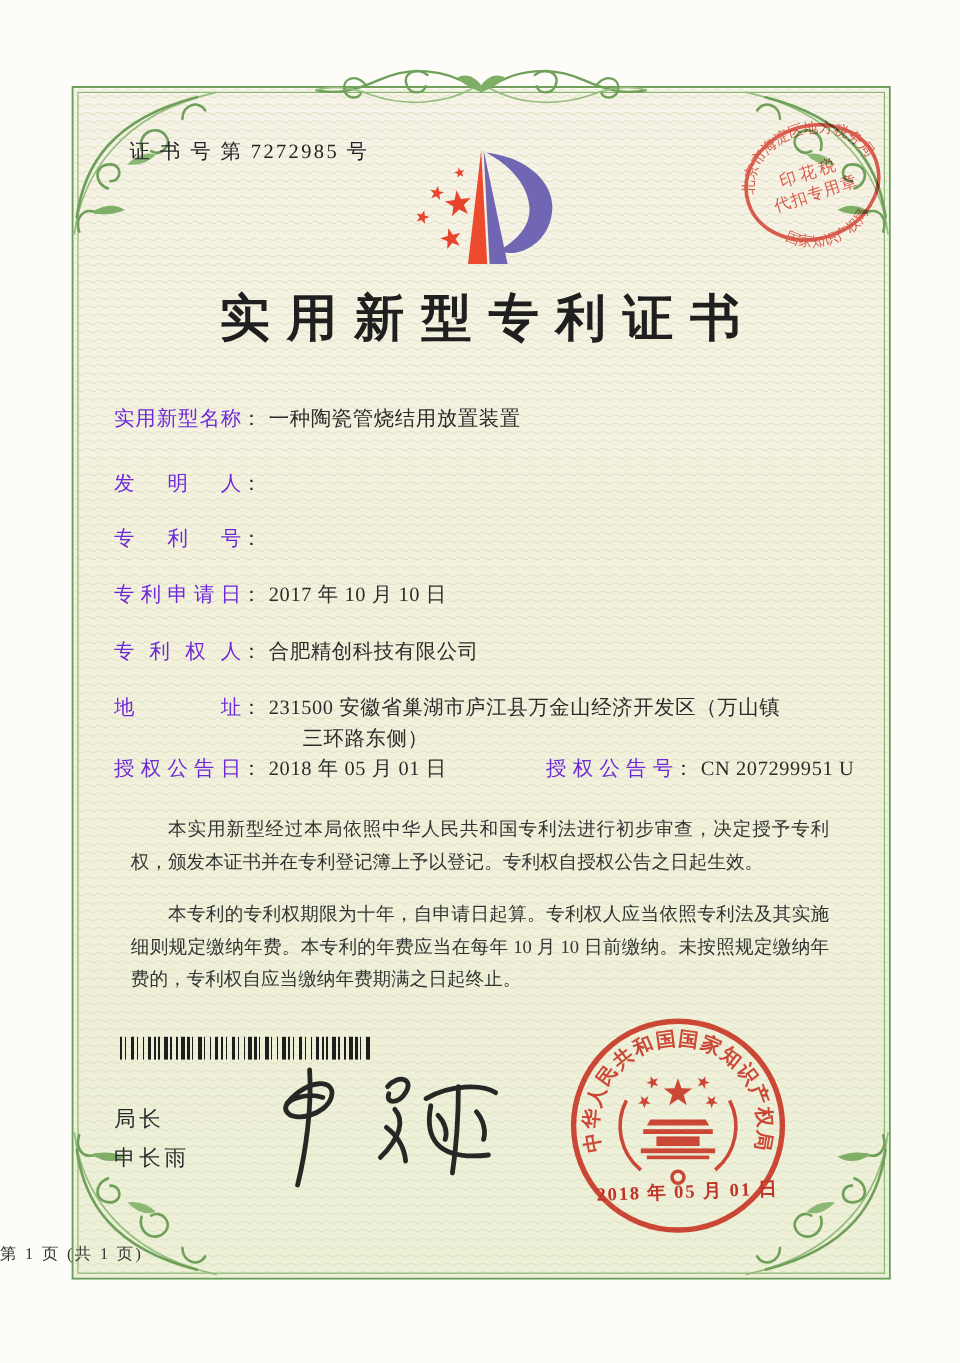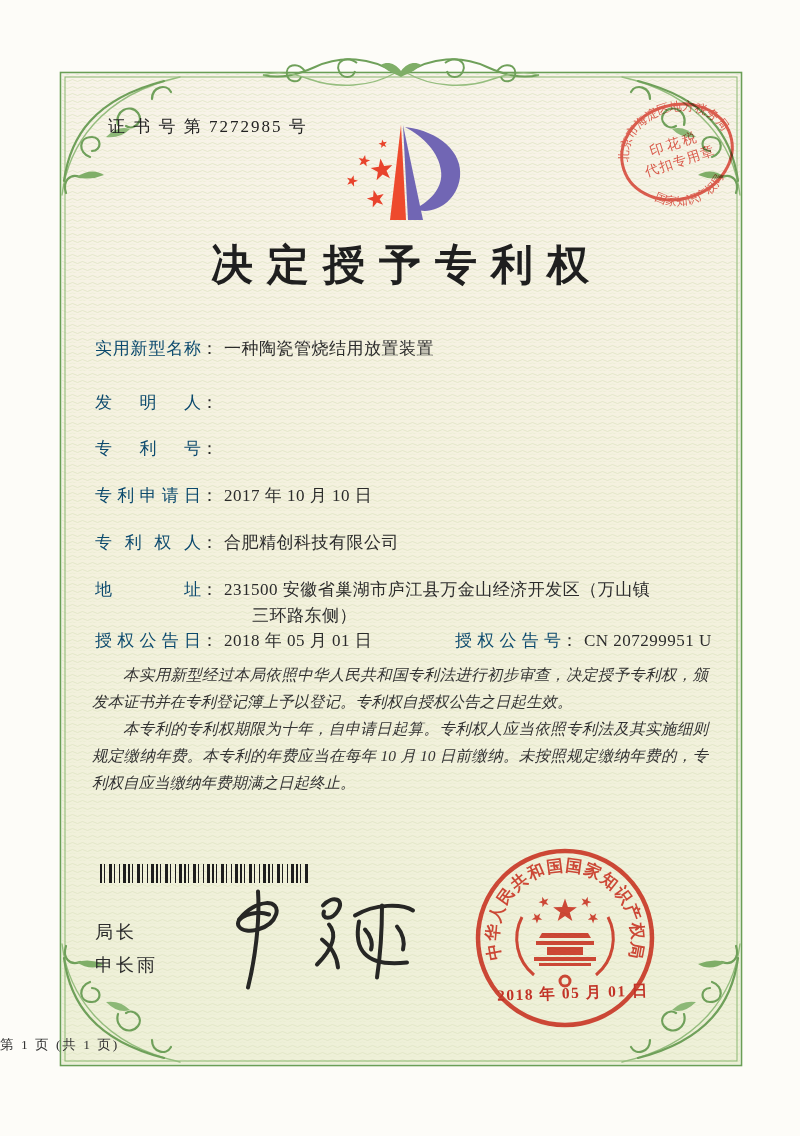--- a/index.html
+++ b/index.html
@@ -6,28 +6,28 @@
   .sheet{position:relative;width:800px;height:1136px;margin:0 auto;
          background:#fdfcf8;overflow:hidden;
          font-family:"Liberation Serif","DejaVu Serif",serif;color:#2b2b2b;}
   .frame-svg{position:absolute;left:0;top:0;width:800px;height:1136px;pointer-events:none;}
   .abs{position:absolute;}
   .certno{left:108px;top:115px;font-size:17px;letter-spacing:2px;color:#222;}
   .title{left:0;right:0;top:237px;text-align:center;font-size:42px;font-weight:bold;
          letter-spacing:14px;color:#1f1f1f;text-indent:14px;}
   .row{left:95px;width:620px;font-size:17px;line-height:26px;display:flex;align-items:flex-start;}
   .lbl{display:inline-block;width:106px;text-align:justify;text-align-last:justify;
-       flex:0 0 auto;color:#0c4a6e;}
+       flex:0 0 auto;color:#6d28d9;}
   .colon{flex:0 0 auto;margin-right:6px;}
   .val{flex:1 1 auto;letter-spacing:0.5px;}
   .addr2{display:block;padding-left:28px;}
   .grant-no-row{left:455px;width:300px;}
   .paras{left:92px;width:616px;top:662px;font-size:15.5px;line-height:1.74;
          text-align:justify;color:#333;}
-  .paras p{margin:0;text-indent:2em;font-style:italic;}
+  .paras p{margin:17px;text-indent:2em;}
   .barcode{left:100px;top:864px;width:210px;height:19px;
     background:repeating-linear-gradient(90deg,
       #1d1d1d 0 2px,rgba(0,0,0,0) 2px 4px,
       #1d1d1d 4px 5px,rgba(0,0,0,0) 5px 9px,
       #1d1d1d 9px 12px,rgba(0,0,0,0) 12px 14px,
       #1d1d1d 14px 15px,rgba(0,0,0,0) 15px 19px,
       #1d1d1d 19px 20px,rgba(0,0,0,0) 20px 23px,
       #1d1d1d 23px 26px,rgba(0,0,0,0) 26px 28px);}
   .sig-title{left:95px;top:920px;font-size:18px;letter-spacing:3px;}
   .sig-name{left:95px;top:953px;font-size:18px;letter-spacing:3px;}
@@ -97,21 +97,21 @@
     <polygon points="79,6 68,101 84,101" fill="#ee4a2d"></polygon>
     <g fill="#e8432c">
       <use href="#star" transform="translate(61,25) scale(0.45) rotate(-12)"></use>
       <use href="#star" transform="translate(42,42) scale(0.62) rotate(10)"></use>
       <use href="#star" transform="translate(60,51) scale(1.15) rotate(-8)"></use>
       <use href="#star" transform="translate(30,62) scale(0.6) rotate(16)"></use>
       <use href="#star" transform="translate(54,80) scale(0.92) rotate(-15)"></use>
     </g>
   </svg>
 
-  <div class="abs title">决定授予专利权</div>
+  <div class="abs title">实用新型专利证书</div>
 
   <div class="abs row" style="top:336px">
     <span class="lbl">实用新型名称</span>
       <span class="colon">：</span>
     <span class="val">一种陶瓷管烧结用放置装置</span>
   </div>
   <div class="abs row" style="top:390px">
     <span class="lbl">发明人</span>
       <span class="colon">：</span>
   </div>

